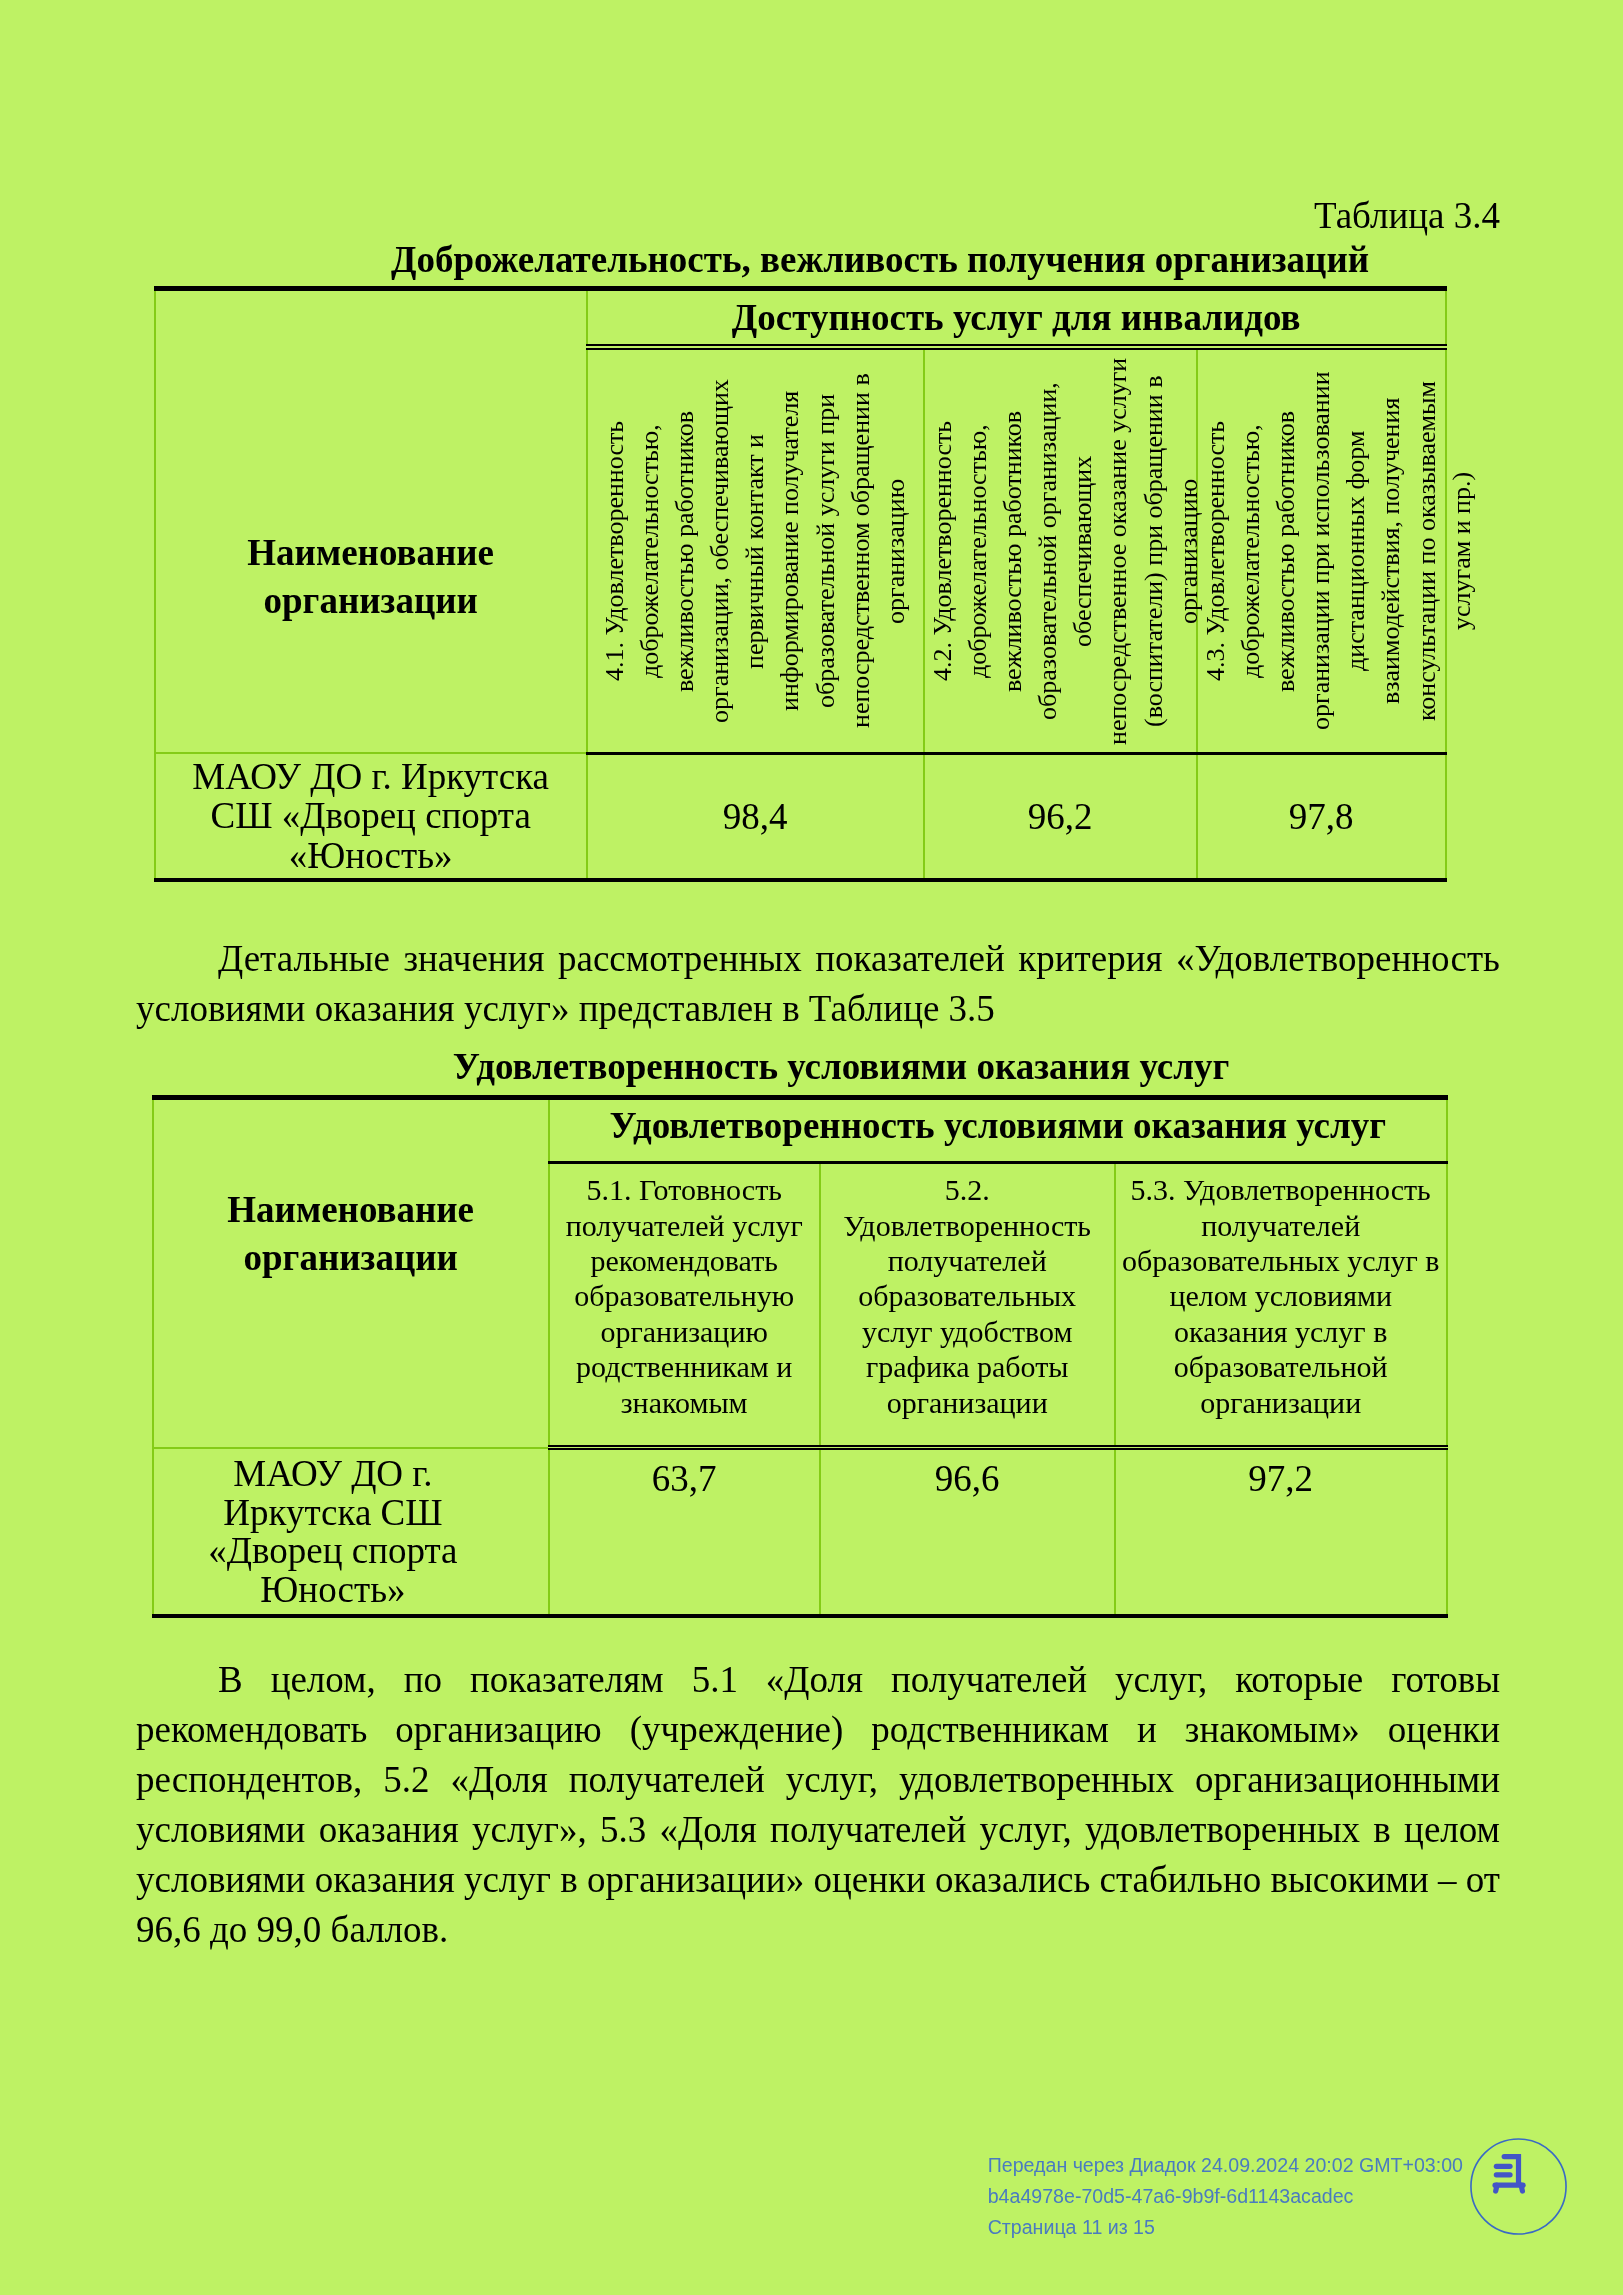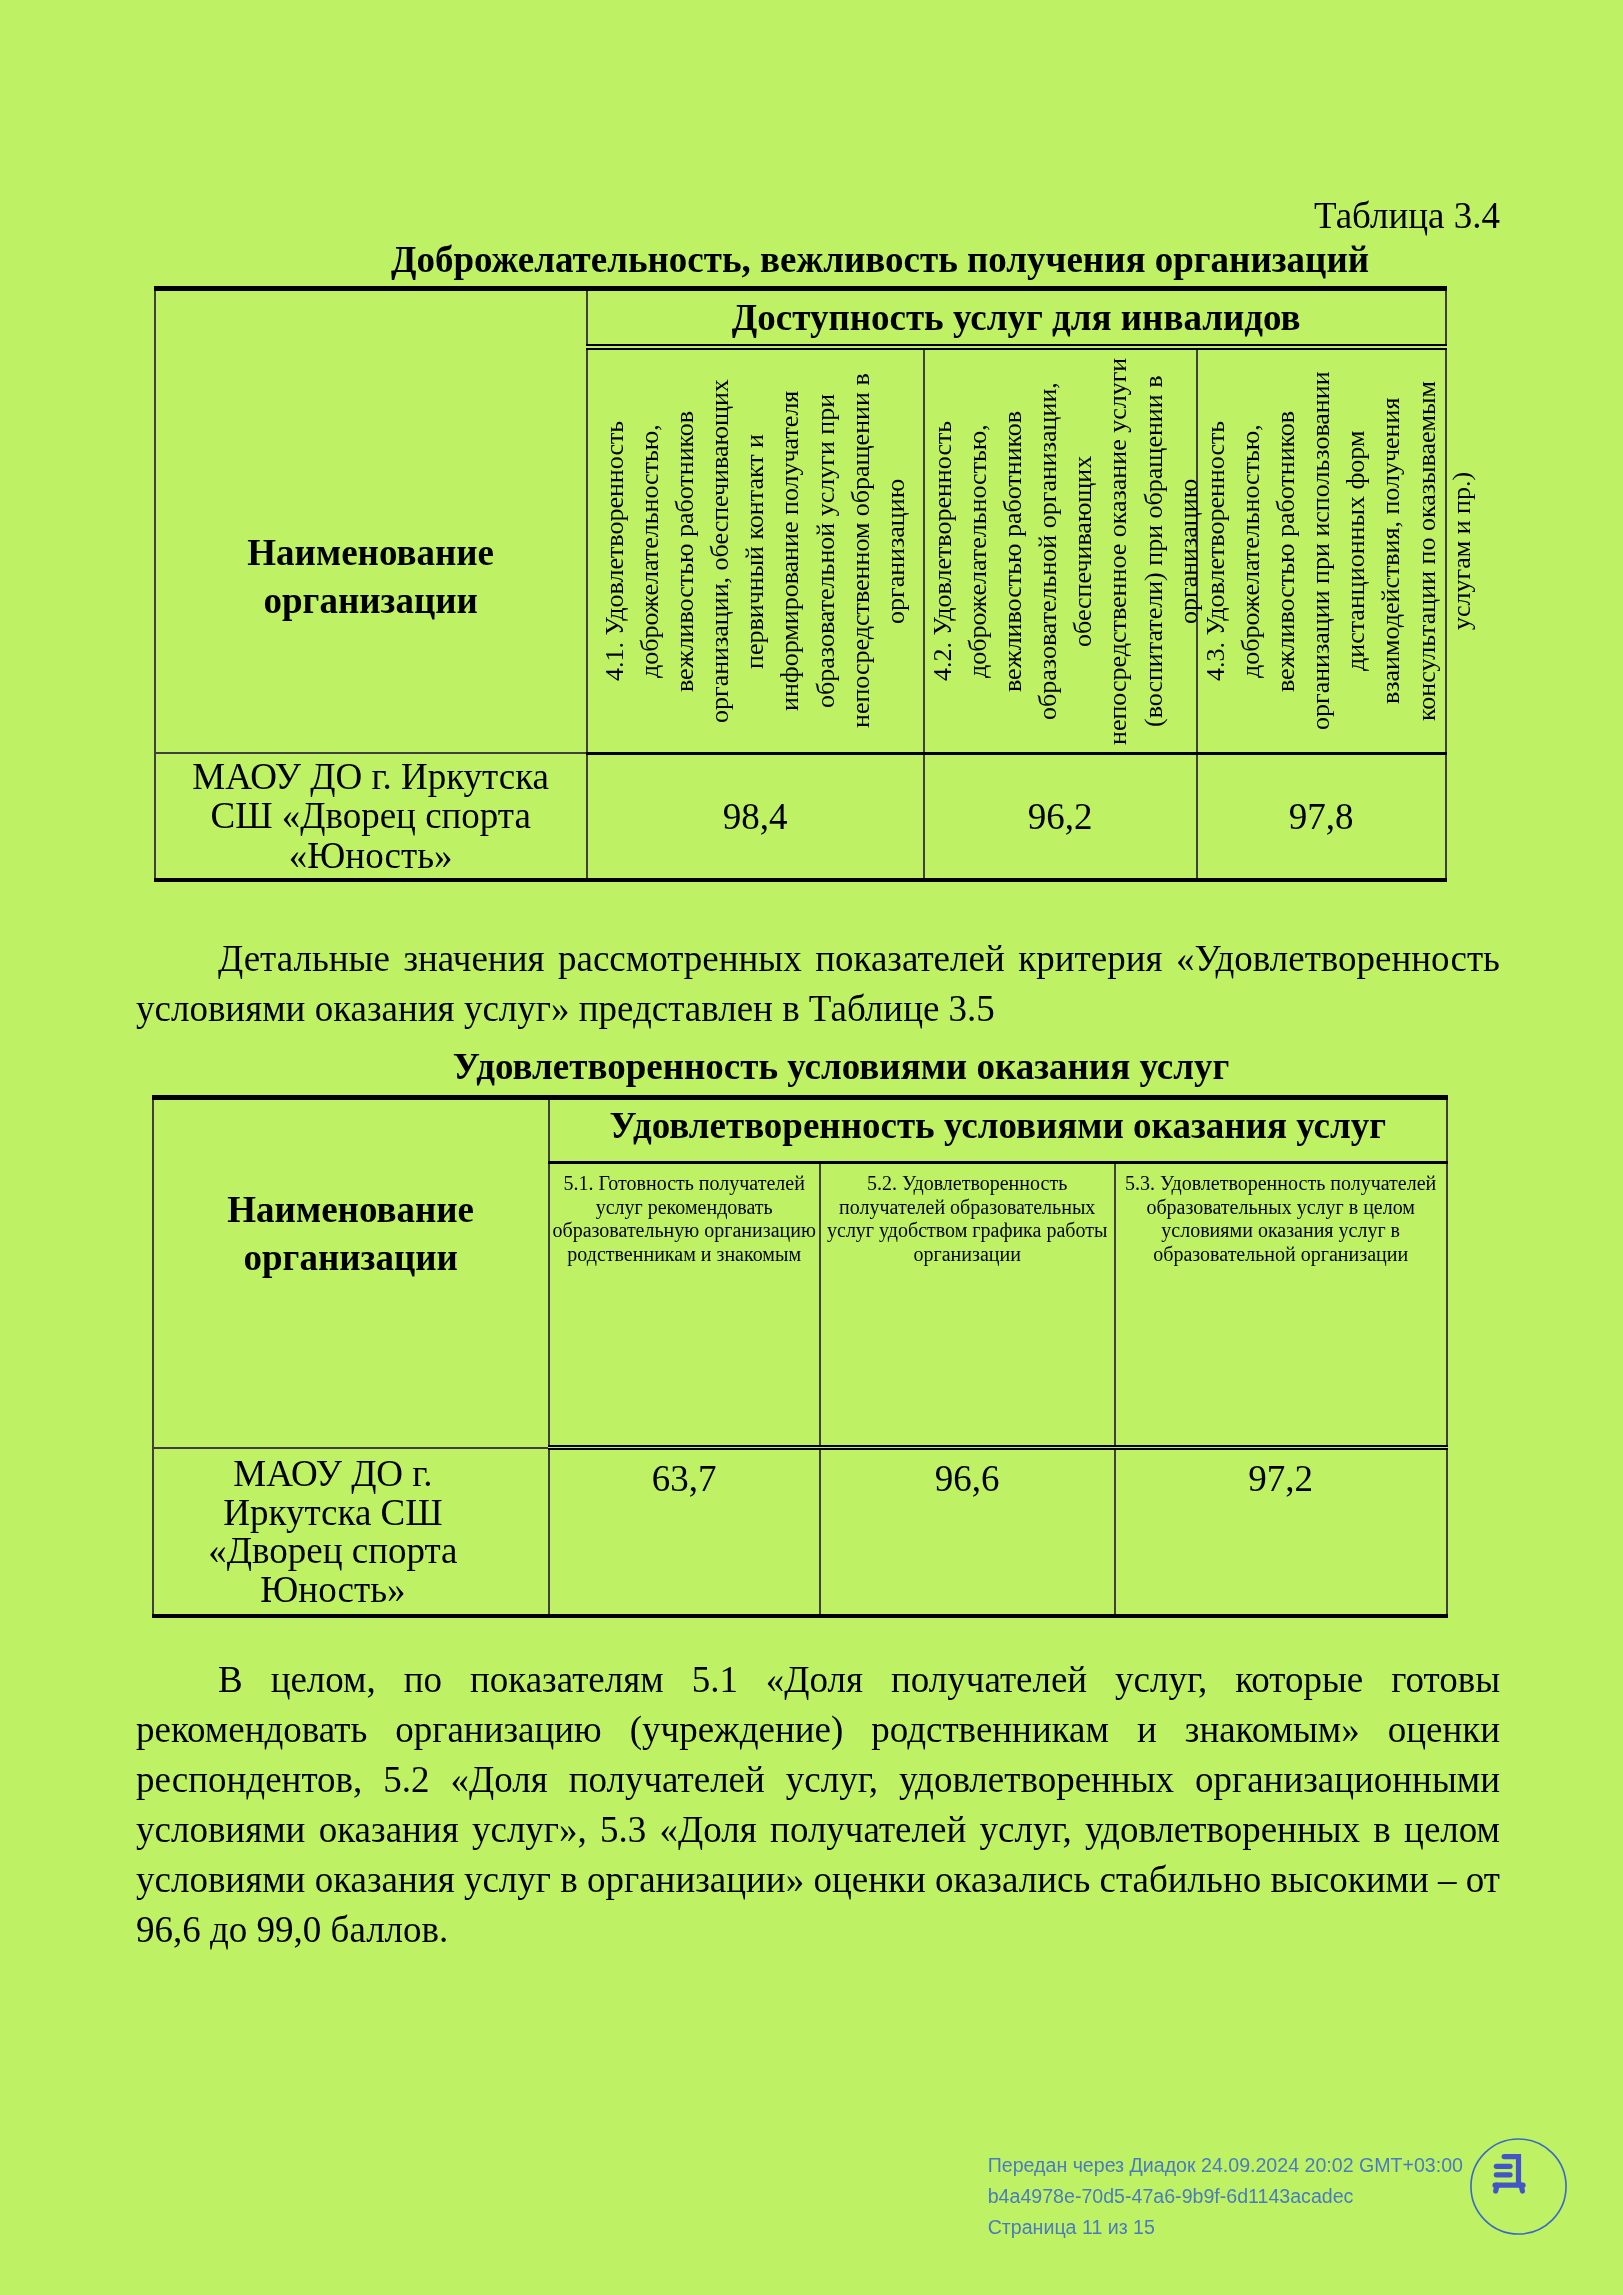--- a/index.html
+++ b/index.html
@@ -13,42 +13,42 @@
     color:#000;
     overflow:hidden;
   }
   .tbl-label{font-size:37px;line-height:39px;text-align:right;}
   .tbl-label-2{margin-top:29px;}
   .tbl-title{font-size:37px;line-height:39px;font-weight:bold;text-align:center;}
   .tbl-title-1{text-indent:124px;margin-top:5.2px;}
   .tbl-title-2{text-indent:46px;margin-top:13px;}
 
   table{border-collapse:collapse;table-layout:fixed;}
-  td{border:2px solid #404040;padding:0;box-sizing:border-box;}
+  td{border:2px solid #84cc16;padding:0;box-sizing:border-box;}
 
   .t1{width:1291px;margin:6.5px 0 0 17.7px;
       border:2px solid #000;border-top:5.9px solid #000;border-bottom:4.6px solid #000;}
   .t1 .group-cell{height:59px;font-size:37px;font-weight:bold;text-align:center;
       vertical-align:middle;border-bottom:6.5px double #000;}
   .t1 .org-head{font-size:37px;font-weight:bold;text-align:center;vertical-align:middle;
       line-height:1.3;padding-top:111px;}
   .t1 .rot-row td{height:406px;vertical-align:middle;border-bottom:3.3px solid #000;}
   .rot{writing-mode:vertical-rl;transform:rotate(180deg);margin:0 auto;
       height:398px;font-size:26px;line-height:1.35;text-align:center;}
   .t1 .data-row td{height:85px;font-size:37px;text-align:center;vertical-align:middle;}
   .t1 .org-cell{text-align:left;padding:2.6px 5.2px;line-height:1.07;}
 
   .t2{width:1294px;margin:9.2px 0 0 15.7px;
       border:2px solid #000;border-top:5.2px solid #000;border-bottom:4.6px solid #000;}
   .t2 .group-cell{height:65px;font-size:37px;font-weight:bold;text-align:center;
       vertical-align:top;padding-top:3.9px;border-bottom:3.3px solid #000;}
   .t2 .org-head{font-size:37px;font-weight:bold;text-align:center;vertical-align:middle;
       line-height:1.3;padding-bottom:79px;}
   .t2 .sub-row td{height:285px;vertical-align:top;text-align:center;
-      font-size:20px;line-height:1.18;padding:7.9px 2.6px 0;border-bottom:5.2px double #000;}
+      font-size:30px;line-height:1.18;padding:7.9px 2.6px 0;border-bottom:5.2px double #000;}
   .t2 .data-row td{height:111px;vertical-align:top;text-align:center;
       font-size:37px;padding-top:6.5px;}
   .t2 .org-cell{text-align:left;padding:5.2px 46px 5.2px 10.5px;line-height:1.04;}
 
   .section-heading{margin-top:85px;font-size:37px;line-height:39px;
       font-weight:bold;text-align:center;}
   .para{margin-top:52px;font-size:37px;line-height:50px;
       text-align:justify;text-indent:82px;}
   .para-2{margin-top:37px;}
 

